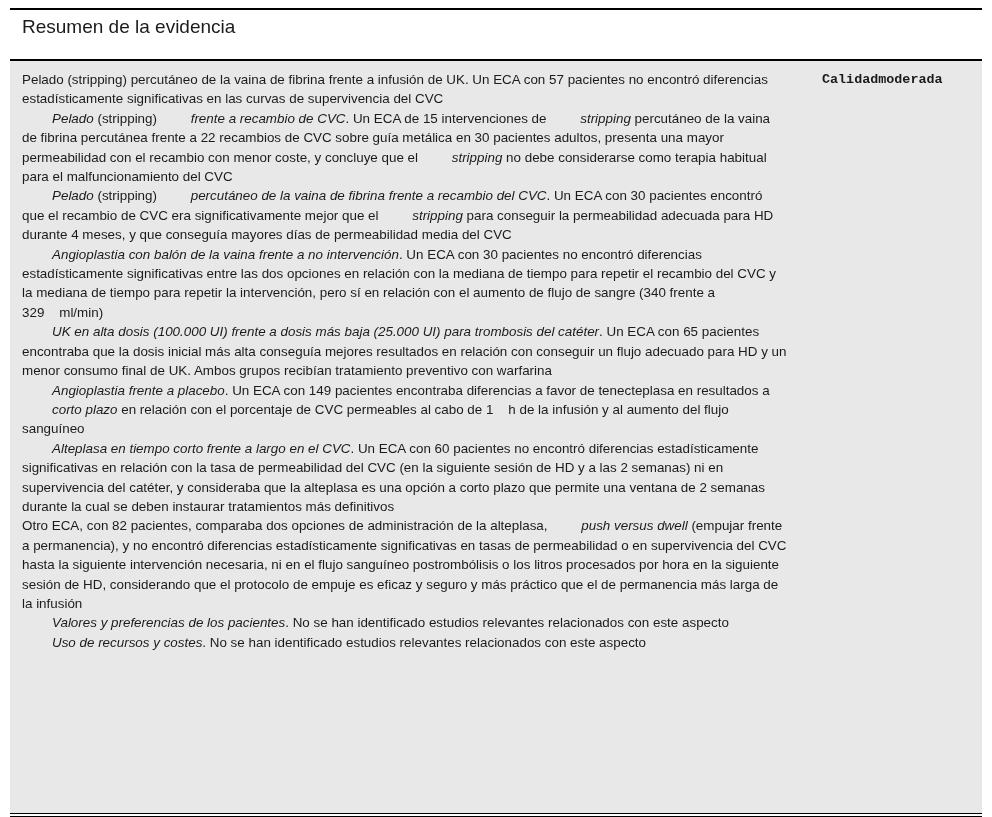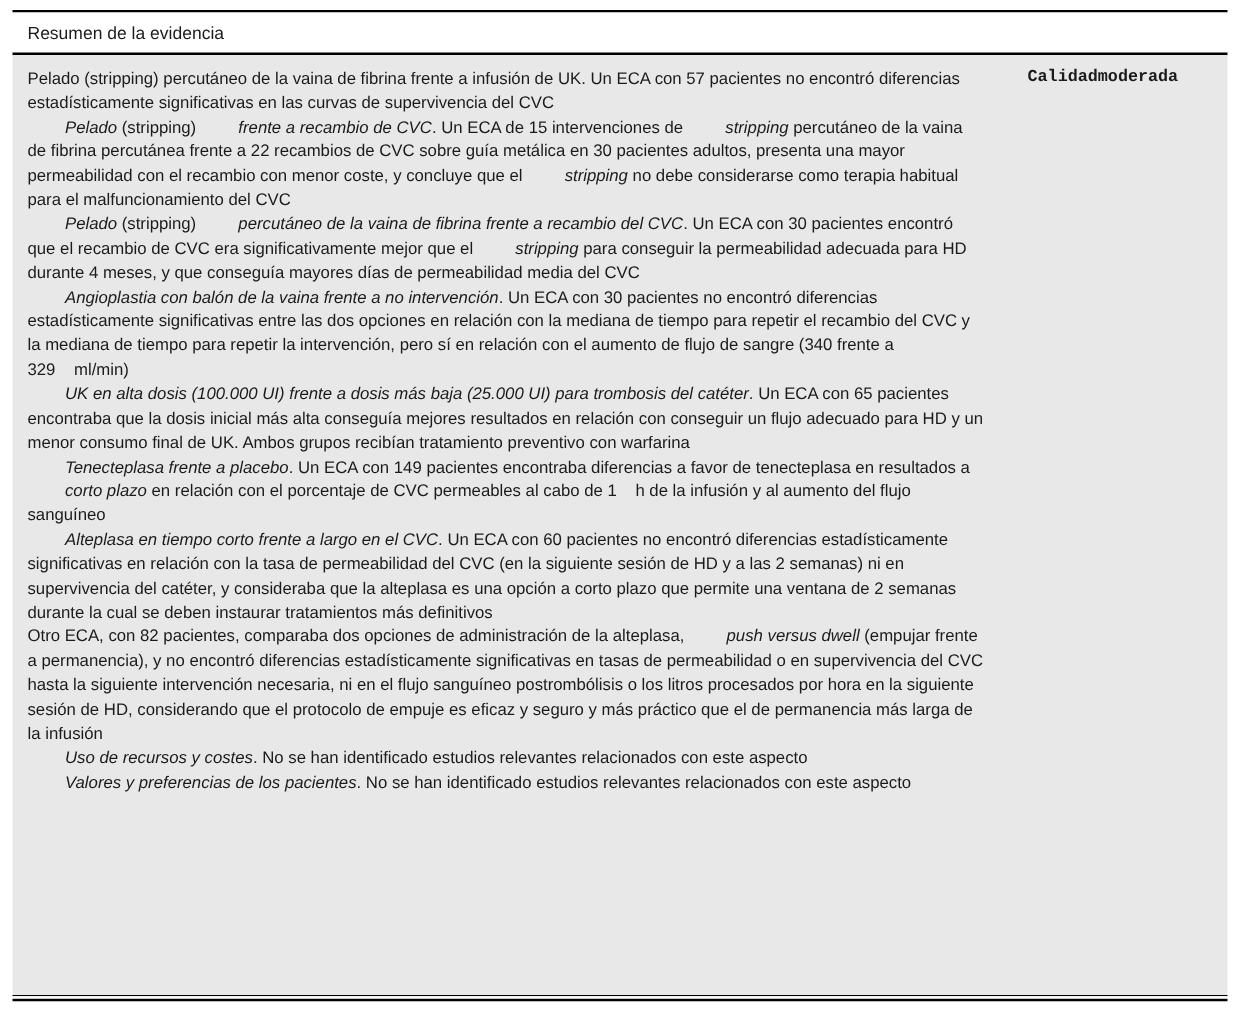--- a/index.html
+++ b/index.html
@@ -9,22 +9,22 @@
     font-family: "Liberation Sans", "DejaVu Sans", sans-serif;
     color: #1b1b1b;
     overflow: hidden;
   }
   .page { padding: 8px 10px 0 10px; }
 
   .evid-table { border-top: 2px solid var(--rule-color, #000); }
 
   .t-header {
     background: #ffffff;
-    padding: 8px 12px 7px 12px;
-    font-size: 14px;
+    padding: 8px 12px 24px 12px;
+    font-size: 19px;
     line-height: 17px;
     border-bottom: 2px solid var(--rule-color, #000);
   }
 
   .t-body {
     display: flex;
     align-items: flex-start;
     background: var(--table-bg, #e8e8e8);
     padding: 9px 12px 16px 12px;
     min-height: 752px;
@@ -62,25 +62,25 @@
       <span>Resumen de la evidencia</span>
     </div>
 
     <div class="t-body">
       <div class="col-text" id="paras">
           <div class="para"><span>Pelado (stripping) percutáneo de la vaina de fibrina frente a infusión de UK. Un ECA con 57 pacientes no encontró diferencias estadísticamente significativas en las curvas de supervivencia del CVC</span></div>
           <div class="para"><i>Pelado</i><span> (stripping) </span><i>frente a recambio de CVC</i><span>. Un ECA de 15 intervenciones de </span><i>stripping</i><span> percutáneo de la vaina de fibrina percutánea frente a 22 recambios de CVC sobre guía metálica en 30 pacientes adultos, presenta una mayor permeabilidad con el recambio con menor coste, y concluye que el </span><i>stripping</i><span> no debe considerarse como terapia habitual para el malfuncionamiento del CVC</span></div>
           <div class="para"><i>Pelado</i><span> (stripping) </span><i>percutáneo de la vaina de fibrina frente a recambio del CVC</i><span>. Un ECA con 30 pacientes encontró que el recambio de CVC era significativamente mejor que el </span><i>stripping</i><span> para conseguir la permeabilidad adecuada para HD durante 4 meses, y que conseguía mayores días de permeabilidad media del CVC</span></div>
           <div class="para"><i>Angioplastia con balón de la vaina frente a no intervención</i><span>. Un ECA con 30 pacientes no encontró diferencias estadísticamente significativas entre las dos opciones en relación con la mediana de tiempo para repetir el recambio del CVC y la mediana de tiempo para repetir la intervención, pero sí en relación con el aumento de flujo de sangre (340 frente a 329&nbsp;&nbsp;&nbsp;&nbsp;ml/min)</span></div>
           <div class="para"><i>UK en alta dosis (100.000 UI) frente a dosis más baja (25.000 UI) para trombosis del catéter</i><span>. Un ECA con 65 pacientes encontraba que la dosis inicial más alta conseguía mejores resultados en relación con conseguir un flujo adecuado para HD y un menor consumo final de UK. Ambos grupos recibían tratamiento preventivo con warfarina</span></div>
-          <div class="para"><i>Tenecteplasa frente a placebo</i><span>. Un ECA con 149 pacientes encontraba diferencias a favor de tenecteplasa en resultados a </span><i>corto plazo</i><span> en relación con el porcentaje de CVC permeables al cabo de 1&nbsp;&nbsp;&nbsp;&nbsp;h de la infusión y al aumento del flujo sanguíneo</span></div>
+          <div class="para"><i>Angioplastia frente a placebo</i><span>. Un ECA con 149 pacientes encontraba diferencias a favor de tenecteplasa en resultados a </span><i>corto plazo</i><span> en relación con el porcentaje de CVC permeables al cabo de 1&nbsp;&nbsp;&nbsp;&nbsp;h de la infusión y al aumento del flujo sanguíneo</span></div>
           <div class="para"><i>Alteplasa en tiempo corto frente a largo en el CVC</i><span>. Un ECA con 60 pacientes no encontró diferencias estadísticamente significativas en relación con la tasa de permeabilidad del CVC (en la siguiente sesión de HD y a las 2 semanas) ni en supervivencia del catéter, y consideraba que la alteplasa es una opción a corto plazo que permite una ventana de 2 semanas durante la cual se deben instaurar tratamientos más definitivos</span></div>
           <div class="para"><span>Otro ECA, con 82 pacientes, comparaba dos opciones de administración de la alteplasa, </span><i>push versus dwell</i><span> (empujar frente a permanencia), y no encontró diferencias estadísticamente significativas en tasas de permeabilidad o en supervivencia del CVC hasta la siguiente intervención necesaria, ni en el flujo sanguíneo postrombólisis o los litros procesados por hora en la siguiente sesión de HD, considerando que el protocolo de empuje es eficaz y seguro y más práctico que el de permanencia más larga de la infusión</span></div>
+          <div class="para"><i>Valores y preferencias de los pacientes</i><span>. No se han identificado estudios relevantes relacionados con este aspecto</span></div>
           <div class="para"><i>Uso de recursos y costes</i><span>. No se han identificado estudios relevantes relacionados con este aspecto</span></div>
-          <div class="para"><i>Valores y preferencias de los pacientes</i><span>. No se han identificado estudios relevantes relacionados con este aspecto</span></div>
         </div>
       <div class="col-quality">
         <span>Calidadmoderada</span>
       </div>
     </div>
 
     <div>
       <div class="rule-thin"></div>
       <div class="rule-gap"></div>
       <div class="rule-thick"></div>

